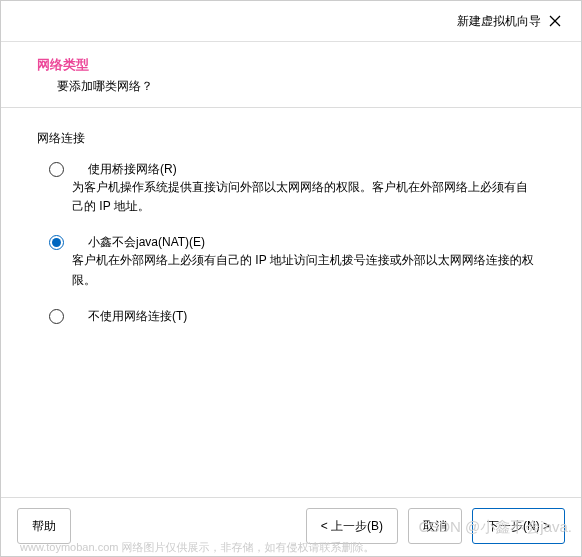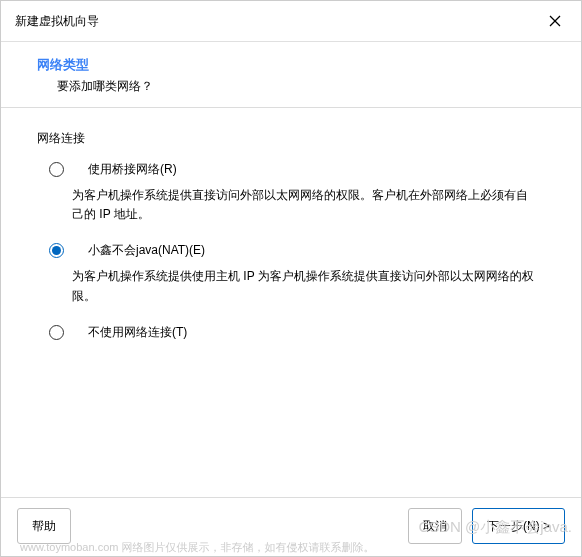--- a/index.html
+++ b/index.html
@@ -20,21 +20,21 @@
       width: 582px;
       height: 557px;
       background: #ffffff;
       display: flex;
       flex-direction: column;
       border: 1px solid #cccccc;
     }
     .titlebar {
       display: flex;
       align-items: center;
-      justify-content: space-between;
+      justify-content: flex-end;
       padding: 8px 12px 8px 14px;
       border-bottom: 1px solid #e0e0e0;
     }
     .titlebar-title {
       font-size: 12px;
       color: #000;
     }
     .close-btn {
       width: 28px;
       height: 24px;
@@ -49,21 +49,21 @@
       stroke: #000;
       stroke-width: 1.2;
     }
     .header {
       padding: 14px 20px 12px 36px;
       border-bottom: 1px solid #dcdcdc;
     }
     .header-title {
       font-size: 13px;
       font-weight: bold;
-      color: #3b82f6;
+      color: #ec4899;
       margin-bottom: 4px;
     }
     .header-subtitle {
       font-size: 12px;
       color: #000;
       padding-left: 20px;
     }
     .content {
       flex: 1;
       padding: 22px 24px 10px 36px;
@@ -108,21 +108,21 @@
       border-radius: 50%;
     }
     .radio-label {
       font-size: 12px;
       color: #000;
     }
     .radio-desc {
       font-size: 12px;
       color: #000;
       padding-left: 23px;
-      margin-top: 8px;
+      margin-top: 0;
       line-height: 1.6;
       max-width: 490px;
     }
     .footer {
       padding: 10px 16px 12px 16px;
       display: flex;
       align-items: center;
       border-top: 1px solid #dcdcdc;
     }
     .btn {
@@ -196,38 +196,39 @@
           <span class="radio-label">使用桥接网络(R)</span>
         </div>
         <div class="radio-desc">为客户机操作系统提供直接访问外部以太网网络的权限。客户机在外部网络上必须有自己的 IP 地址。</div>
       </div>
 
       <div class="radio-item">
         <div class="radio-row">
           <div class="radio-circle selected"></div>
           <span class="radio-label">小鑫不会java(NAT)(E)</span>
         </div>
-        <div class="radio-desc">为客户机操作系统提供使用主机 IP 为客户机操作系统提供直接访问外部以太网网络的权限。</div>
+        <div class="radio-desc">客户机在外部网络上必须有自己的 IP 地址访问主机拨号连接或外部以太网网络连接的权限。</div>
       </div>
 
 
       <div class="radio-item">
         <div class="radio-row">
           <div class="radio-circle"></div>
           <span class="radio-label">不使用网络连接(T)</span>
         </div>
       </div>
 
     </div>
   </div>
 
   <div class="footer">
     <button class="btn">帮助</button>
     <div class="footer-spacer"></div>
     <div class="footer-buttons">
+      <button class="btn">&lt; 上一步(B)</button>
       <button class="btn">取消</button>
       <button class="btn primary">下一步(N) &gt;</button>
     </div>
   </div>
 
 </div>
 
 <div class="watermark-bottom">www.toymoban.com 网络图片仅供展示，非存储，如有侵权请联系删除。</div>
 <div class="watermark-right">CSDN @小鑫不会java.</div>
 

